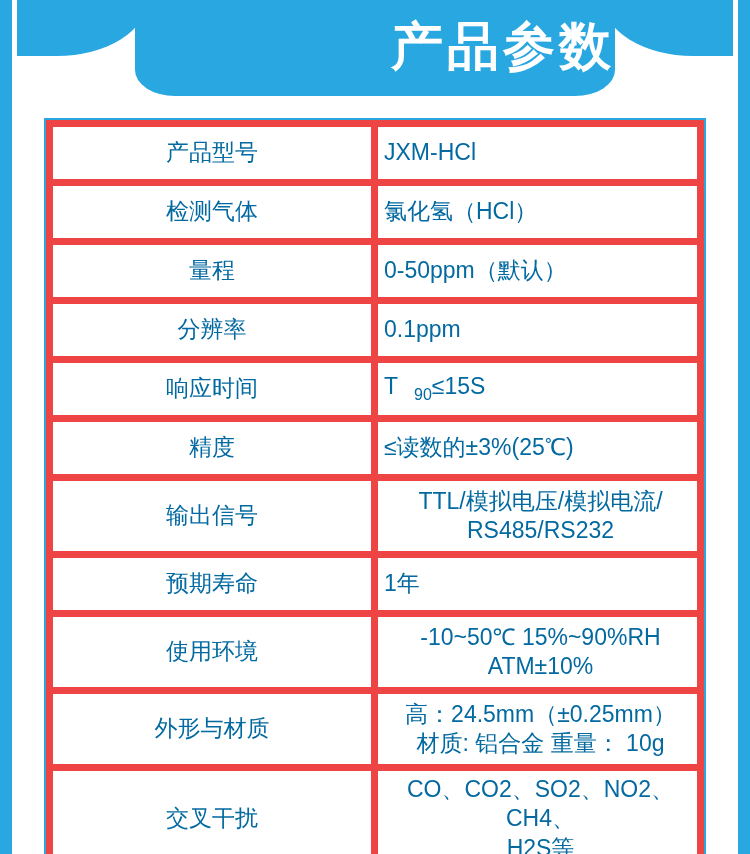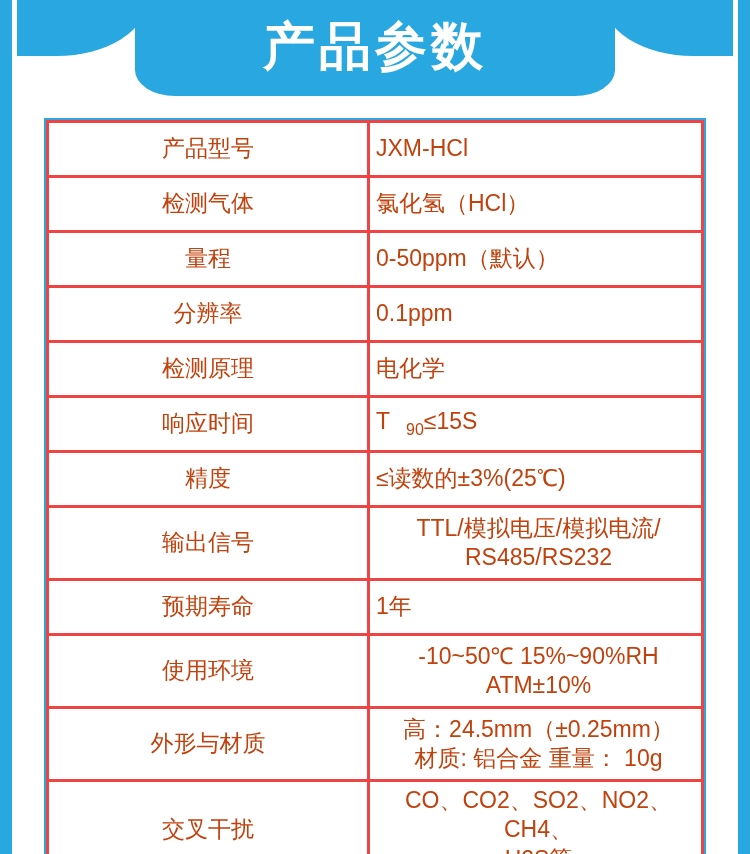--- a/index.html
+++ b/index.html
@@ -74,21 +74,21 @@
     right: -118px;
     border-bottom-left-radius: 90px 56px;
   }
   .header-title {
     position: absolute;
     top: 0;
     left: 123px;
     width: 480px;
     height: 96px;
     line-height: 92px;
-    text-align: center;
+    text-align: right;
     color: #ffffff;
     font-size: 52px;
     font-weight: bold;
     letter-spacing: 4px;
     z-index: 3;
   }
 
   
   .table-wrap {
     position: absolute;
@@ -97,24 +97,24 @@
     width: 662px;
     border: 2px solid #29a7e1;
     box-sizing: border-box;
   }
   table.spec {
     width: 100%;
     border-collapse: collapse;
     table-layout: fixed;
   }
   table.spec td {
-    border: 3px solid #ef4444;
+    border: 7px solid #ef4444;
     padding: 4px 6px;
     font-size: 23px;
-    color: #c2410c;
+    color: #0369a1;
     vertical-align: middle;
     line-height: 1.28;
   }
   table.spec td.label {
     width: 306px;
     text-align: center;
     white-space: nowrap;
   }
   table.spec td.value {
     text-align: left;
@@ -164,24 +164,20 @@
         </tr>
         <tr class="row-1">
           <td class="label">量程</td>
           <td class="value">0-50ppm（默认）</td>
         </tr>
         <tr class="row-1">
           <td class="label">分辨率</td>
           <td class="value">0.1ppm</td>
         </tr>
         <tr class="row-1">
-          <td class="label">检测原理</td>
-          <td class="value">电化学</td>
-        </tr>
-        <tr class="row-1">
           <td class="label">响应时间</td>
           <td class="value"><span>T<span class="sub">90</span>≤15S</span></td>
         </tr>
         <tr class="row-1">
           <td class="label">精度</td>
           <td class="value">≤读数的±3%(25℃)</td>
         </tr>
         <tr class="row-tall multi">
           <td class="label">输出信号</td>
           <td class="value">

